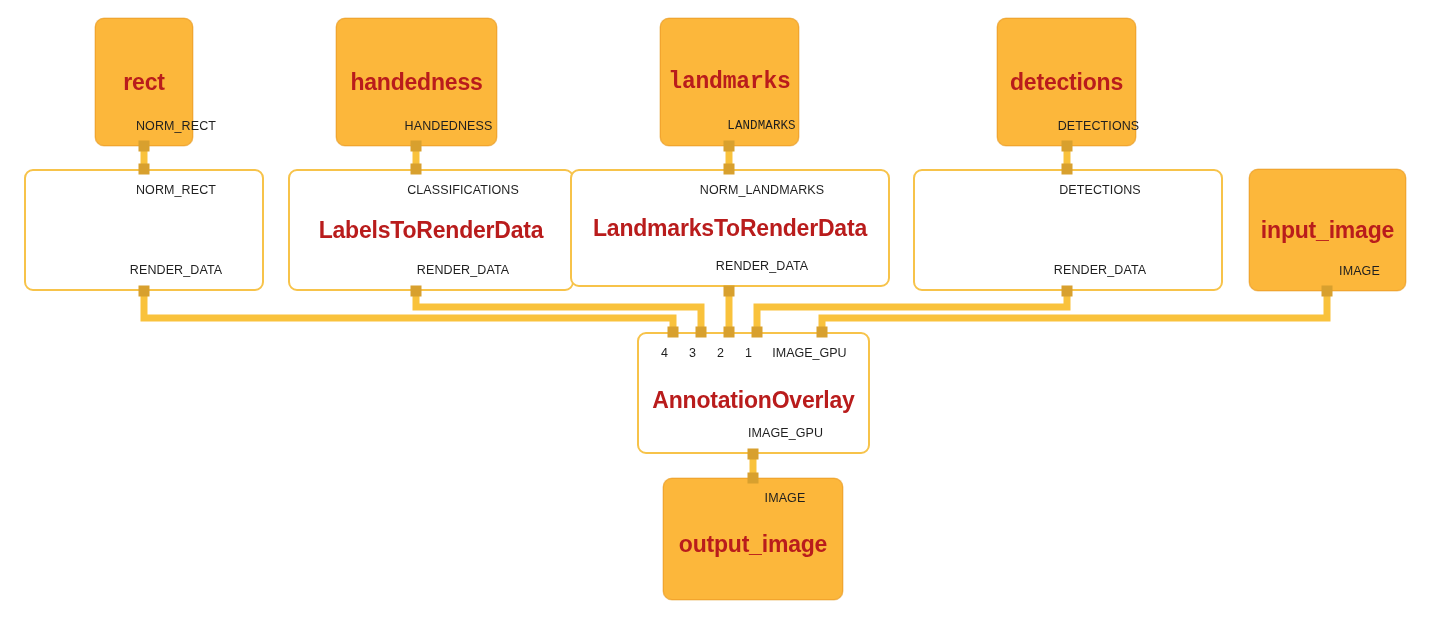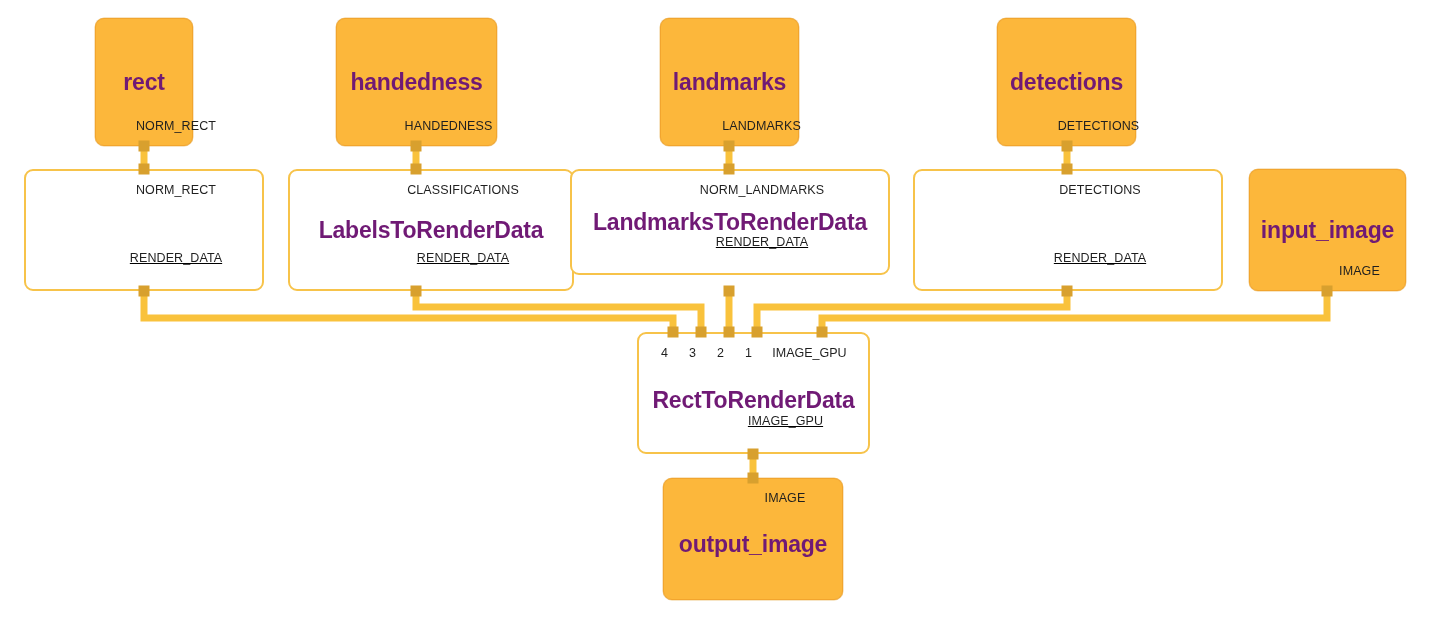--- a/index.html
+++ b/index.html
@@ -42,21 +42,21 @@
     border: 1px solid #F2A52E;
     box-shadow: 0 0 0 0.5px rgba(226,160,45,0.55);
   }
   .node.calc {
     background: #ffffff;
     border: 2px solid #F7C34A;
   }
   .node-title {
     font-size: 23px;
     font-weight: bold;
-    color: #701a75;
+    color: #b91c1c;
     line-height: 1.05;
     letter-spacing: -0.2px;
     white-space: nowrap;
   }
   .port-label {
     font-size: 12.5px;
     color: #1f1f1f;
     white-space: nowrap;
     letter-spacing: 0.1px;
   }
@@ -64,21 +64,21 @@
     position: absolute;
     left: 0;
     width: 100%;
     display: flex;
     justify-content: center;
     margin-left: 32px;
   }
   .port-row.in  { top: 10px; }
   .port-row.out { bottom: 10px; }
   .calc .port-row.in  { top: 12px; }
-  .calc .port-row.out { bottom: 24px; text-decoration: underline; }
+  .calc .port-row.out { bottom: 12px; }
   .stream .port-row.in  { top: 12px; }
   .stream .port-row.out { bottom: 12px; }
 
   .multiport {
     position: absolute;
     top: 12px;
     left: 0;
     width: 100%;
     display: flex;
     justify-content: center;
@@ -135,21 +135,21 @@
     </div>
   </div>
 
   <div class="node stream" style="left:336px; top:18px; width:161px; height:128px;">
     <div class="node-title">handedness</div>
     <div class="port-row out">
       <span class="port-label">HANDEDNESS</span>
     </div>
   </div>
 
-  <div class="node stream" style="left:660px; top:18px; width:139px; height:128px;">
+  <div class="node stream" style="left:660px; top:18px; width:139px; height:128px;font-family:Liberation Mono, monospace;">
     <div class="node-title">landmarks</div>
     <div class="port-row out">
       <span class="port-label">LANDMARKS</span>
     </div>
   </div>
 
   <div class="node stream" style="left:997px; top:18px; width:139px; height:128px;">
     <div class="node-title">detections</div>
     <div class="port-row out">
       <span class="port-label">DETECTIONS</span>
@@ -168,21 +168,21 @@
   <div class="node calc" style="left:288px; top:169px; width:286px; height:122px;">
     <div class="port-row in">
       <span class="port-label">CLASSIFICATIONS</span>
     </div>
     <div class="node-title">LabelsToRenderData</div>
     <div class="port-row out">
       <span class="port-label">RENDER_DATA</span>
     </div>
   </div>
 
-  <div class="node calc" style="left:570px; top:169px; width:320px; height:106px;">
+  <div class="node calc" style="left:570px; top:169px; width:320px; height:118px;">
     <div class="port-row in">
       <span class="port-label">NORM_LANDMARKS</span>
     </div>
     <div class="node-title">LandmarksToRenderData</div>
     <div class="port-row out">
       <span class="port-label">RENDER_DATA</span>
     </div>
   </div>
 
   <div class="node calc" style="left:913px; top:169px; width:310px; height:122px;">
@@ -202,21 +202,21 @@
   </div>
 
   <div class="node calc" style="left:637px; top:332px; width:233px; height:122px;">
     <div class="multiport">
       <span class="slot" style="width:28px;">4</span>
       <span class="slot" style="width:28px;">3</span>
       <span class="slot" style="width:28px;">2</span>
       <span class="slot" style="width:28px;">1</span>
       <span class="slot" style="width:94px;">IMAGE_GPU</span>
     </div>
-    <div class="node-title" style="margin-top:14px;">RectToRenderData</div>
+    <div class="node-title" style="margin-top:14px;">AnnotationOverlay</div>
     <div class="port-row out">
       <span class="port-label">IMAGE_GPU</span>
     </div>
   </div>
 
   <div class="node stream" style="left:663px; top:478px; width:180px; height:122px;">
     <div class="port-row in">
       <span class="port-label">IMAGE</span>
     </div>
     <div class="node-title" style="margin-top:10px;">output_image</div>

